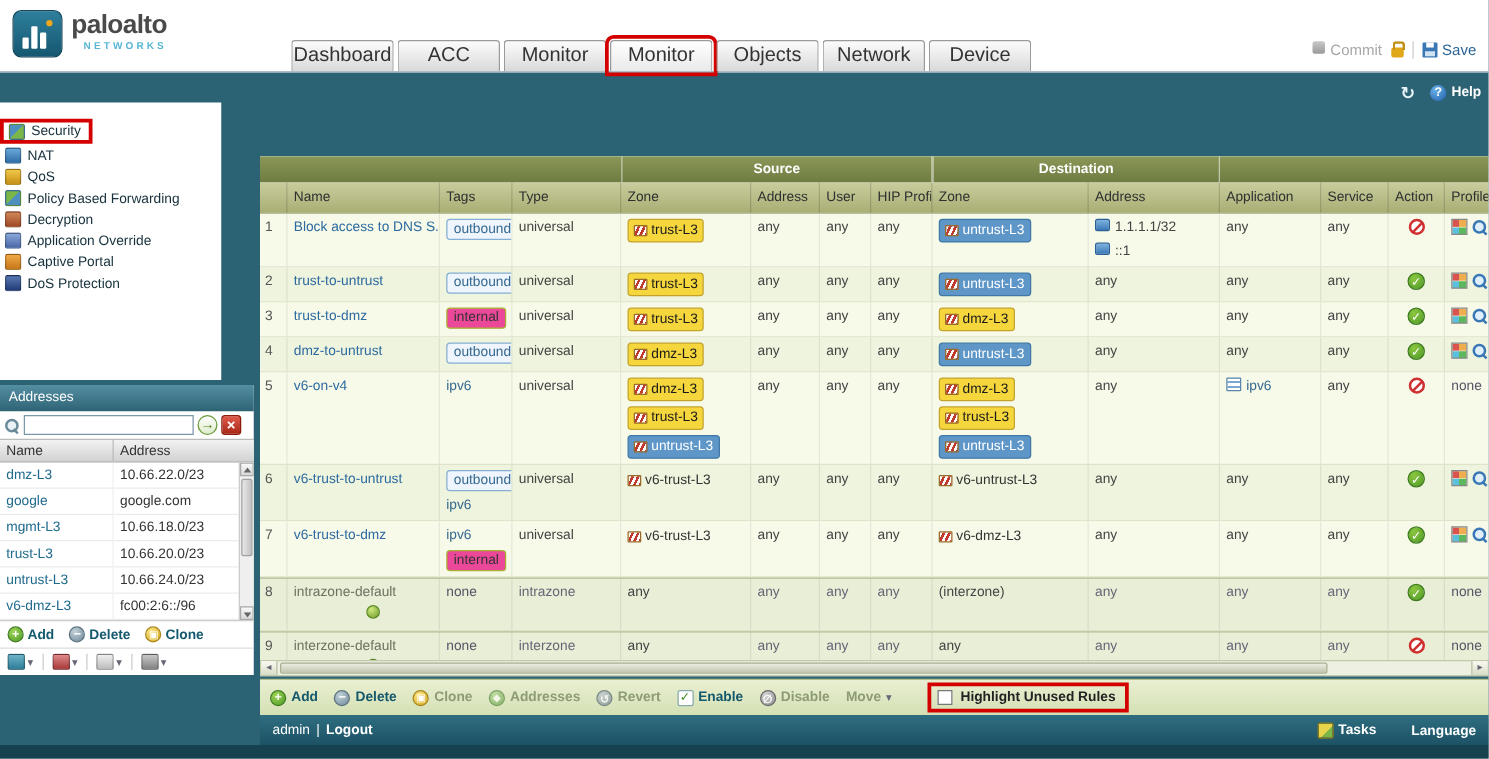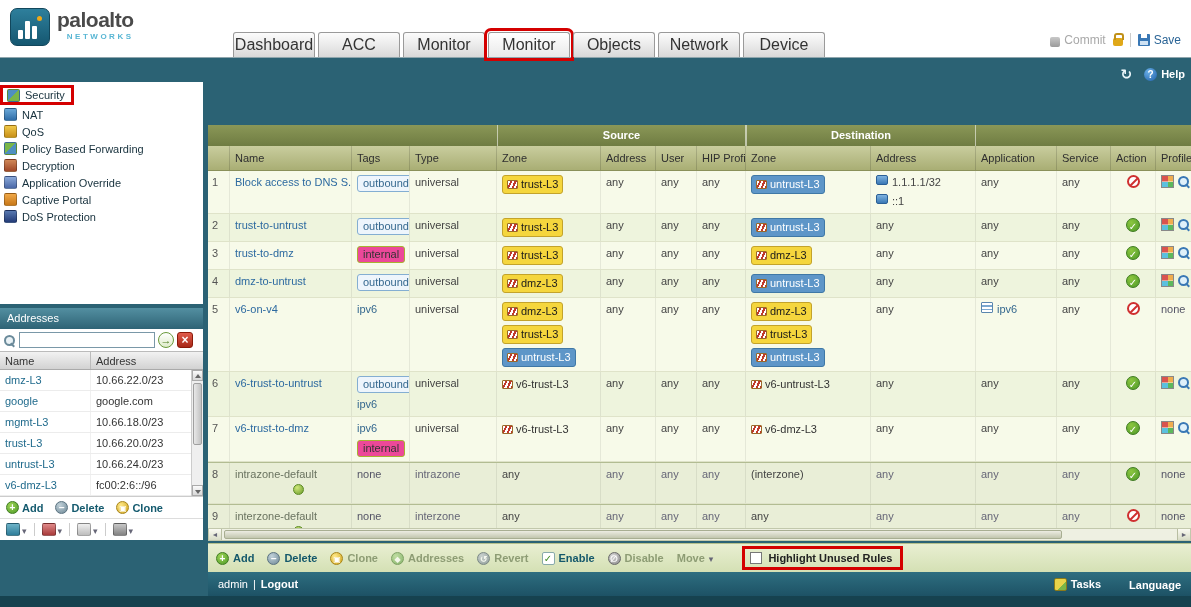--- a/index.html
+++ b/index.html
@@ -15,32 +15,32 @@
   .logo-mark::after{content:"";position:absolute;right:7px;top:7px;width:5px;height:5px;background:#f0a818;border-radius:50%}
   .lb{position:absolute;bottom:6px;width:5px;background:#fff;border-radius:1px}
   .b1{left:7px;height:9px}.b2{left:14px;height:18px}.b3{left:21px;height:13px}
   .logo-text .pa{font-size:21px;font-weight:bold;color:#4a4a4a;letter-spacing:-0.5px;line-height:24px}
   .logo-text .nw{font-size:8px;color:#58b6d4;letter-spacing:2.5px;text-align:right;font-weight:bold}
   #tabs{position:absolute;left:233px;bottom:0;display:flex;gap:3px}
   .tab{width:82px;height:25px;line-height:24px;text-align:center;font-size:16px;font-weight:normal;color:#333;
        background:linear-gradient(#fcfcfc,#d9d9d9);border:1px solid #9a9a9a;border-bottom:none;border-radius:3px 3px 0 0}
   .tab.active{background:linear-gradient(#fff,#e9e9e9);outline:3px solid #d40000;outline-offset:1px}
   #hdr-actions{position:absolute;right:10px;top:33px;display:flex;align-items:center;gap:7px;font-size:12px}
-  .commit{color:#a8a8a8;display:flex;align-items:flex-end;gap:4px}
+  .commit{color:#a8a8a8;display:flex;align-items:flex-start;gap:4px}
   .commit-ico{width:10px;height:10px;background:linear-gradient(#c8c8c8,#9a9a9a);border-radius:2px}
   .lock{width:10px;height:8px;background:#e0a818;border-radius:2px;position:relative;margin-top:3px}
   .lock::before{content:"";position:absolute;left:1px;top:-5px;width:6px;height:5px;border:2px solid #c09018;border-bottom:none;border-radius:3px 3px 0 0}
   .hdr-sep{width:1px;height:14px;background:#ccc}
   .save{color:#2a6496;display:flex;align-items:center;gap:4px}
   .floppy{width:12px;height:12px;background:#3a78b5;border-radius:1px;position:relative}
   .floppy::before{content:"";position:absolute;left:3px;top:0;width:6px;height:4px;background:#fff}
   .floppy::after{content:"";position:absolute;left:2px;bottom:1px;width:8px;height:4px;background:#cfe2f3}
 
   
-  #nav-panel{position:absolute;left:0;top:82px;width:203px;height:222px;background:#fff;overflow:hidden;padding-top:2px}
+  #nav-panel{position:absolute;left:0;top:82px;width:177px;height:222px;background:#fff;overflow:hidden;padding-top:12px}
   .nav-item{display:flex;align-items:center;gap:5px;height:17px;padding-left:4px;color:#16303c}
   .nav-item.selected{border:3px solid #d40000;background:#fff;height:20px;margin:1px 0;width:max-content;padding-right:6px}
   .nav-ico{width:13px;height:13px;border-radius:2px;flex:0 0 auto;border:1px solid rgba(0,0,0,.25)}
   .ni-0{background:linear-gradient(135deg,#4f8fc0 50%,#7ab648 50%)}
   .ni-1{background:linear-gradient(#6aa8d8,#2f6da8)}
   .ni-2{background:linear-gradient(#f0c848,#c89018)}
   .ni-3{background:linear-gradient(135deg,#7ab648 50%,#4f8fc0 50%)}
   .ni-4{background:linear-gradient(#d08858,#a04828)}
   .ni-5{background:linear-gradient(#8aa8d8,#4a68a8)}
   .ni-6{background:linear-gradient(#f0a848,#c87818)}

